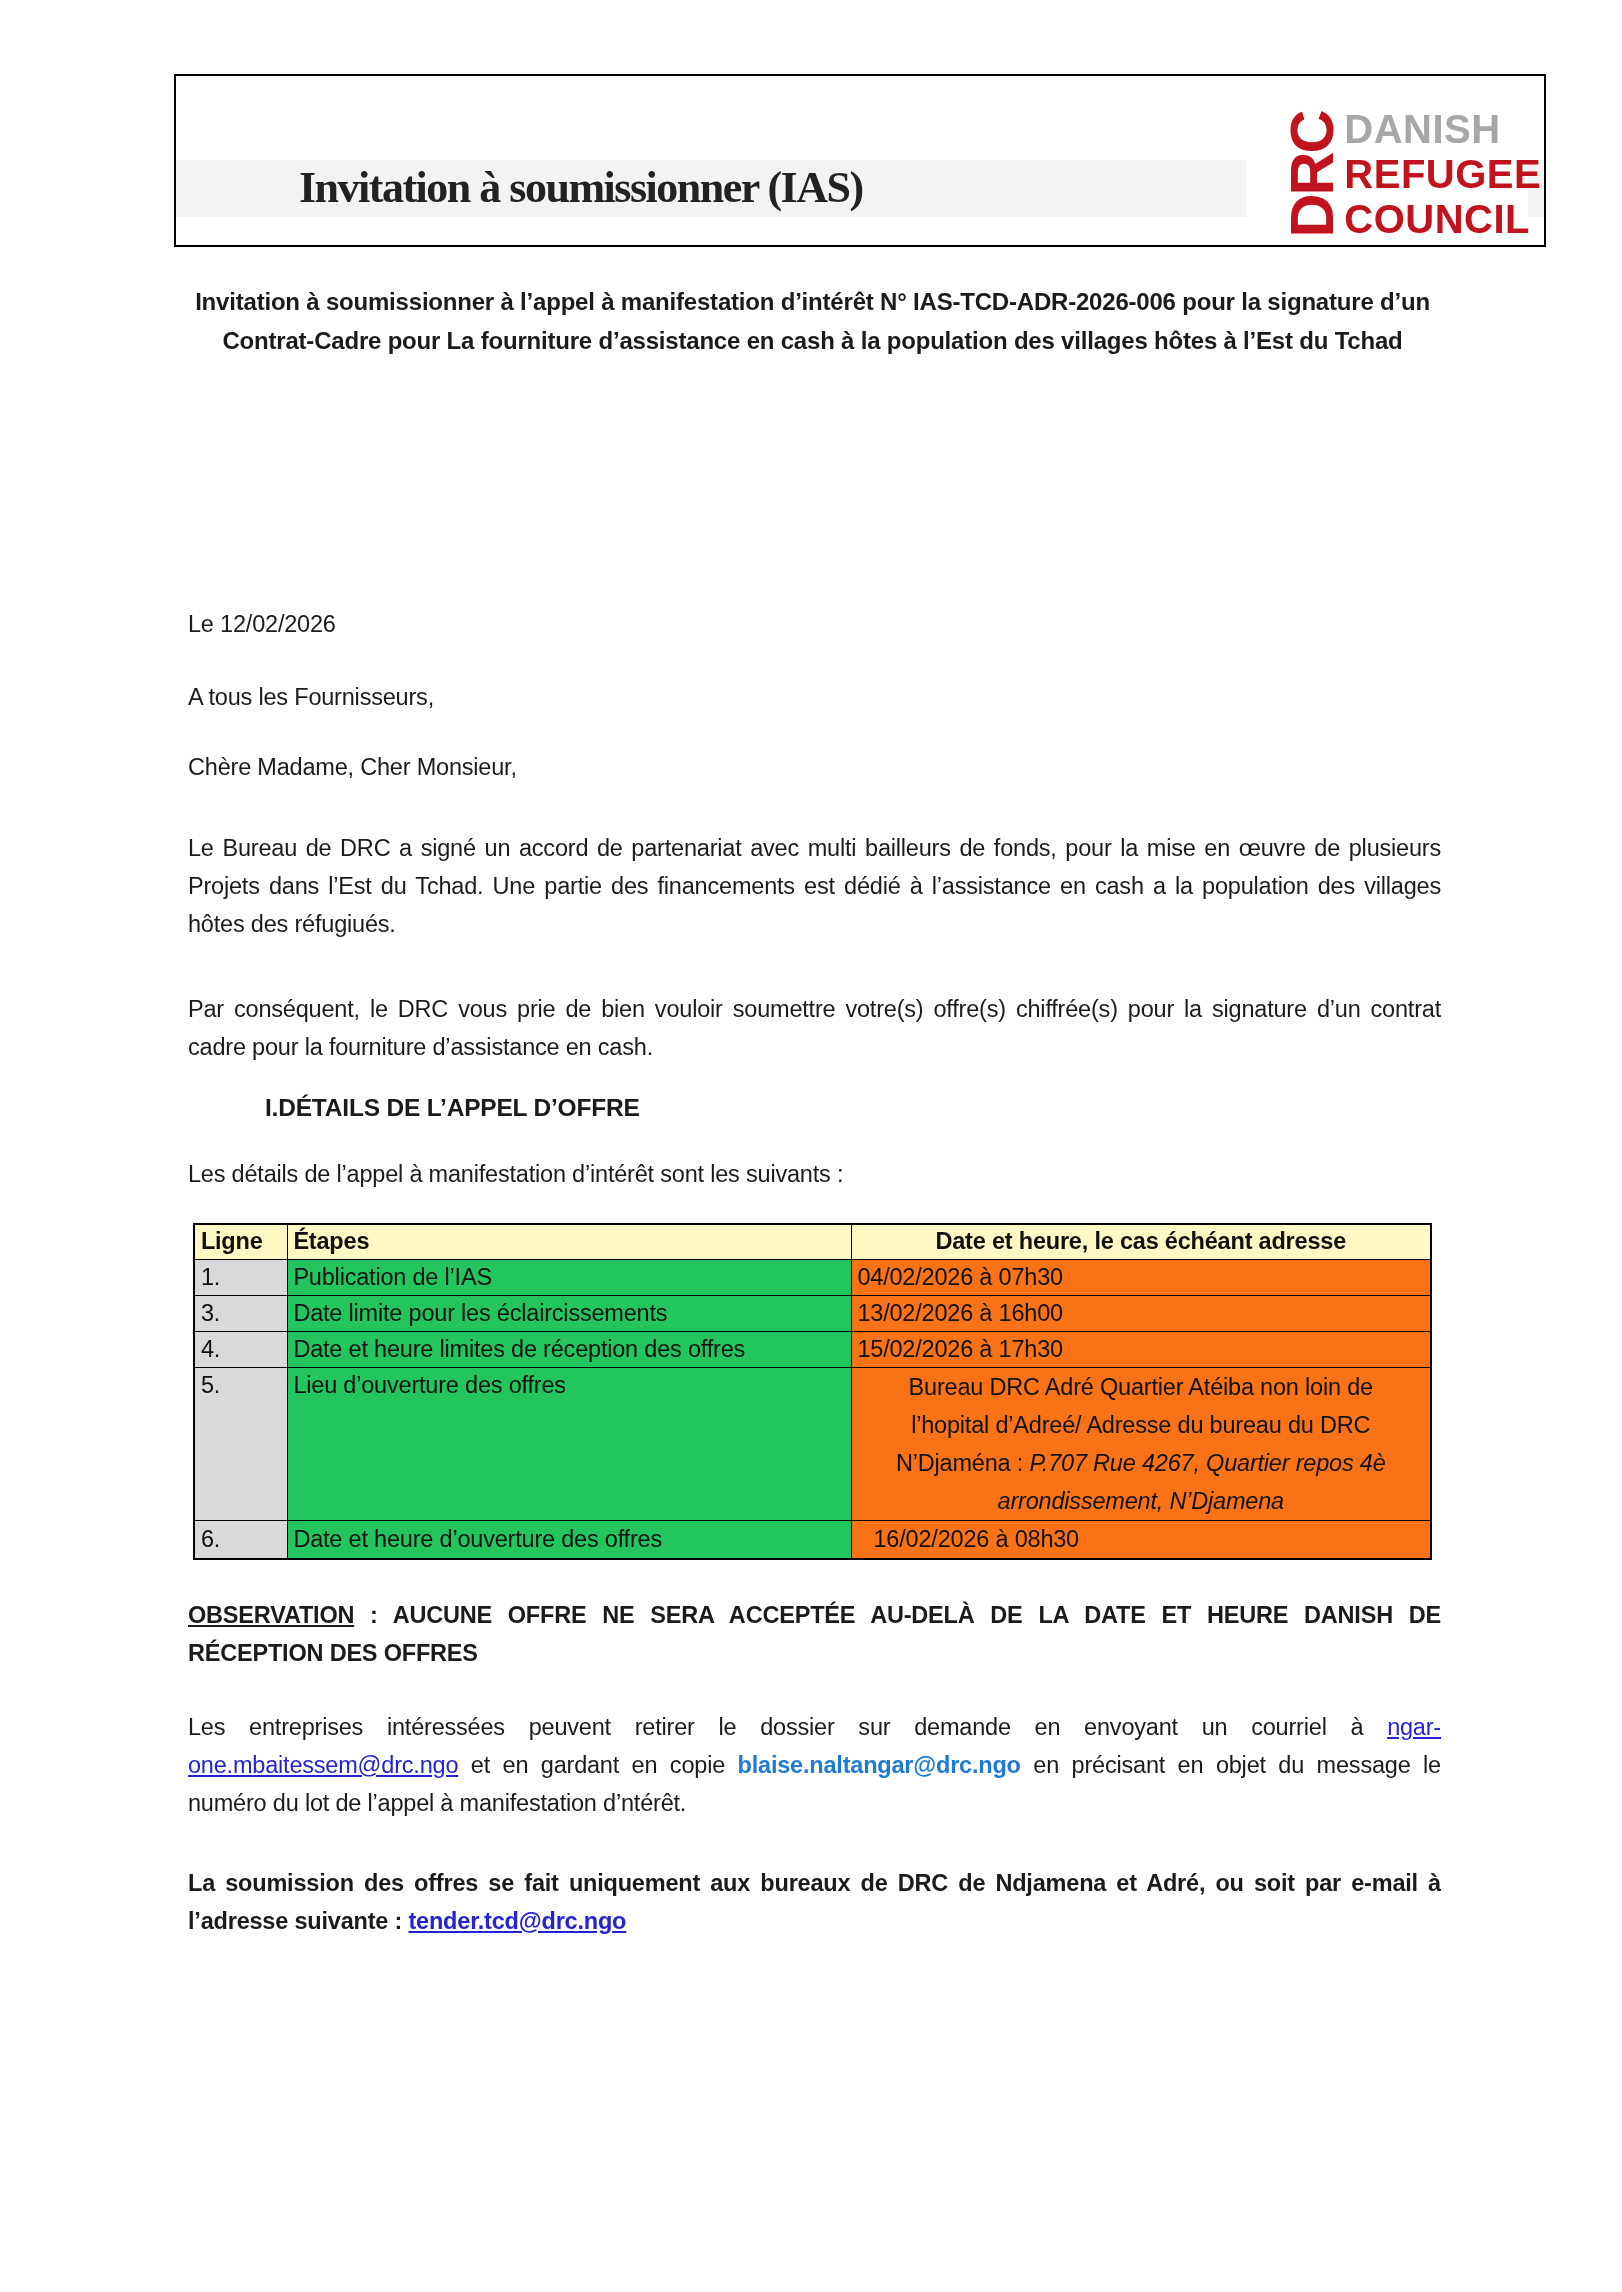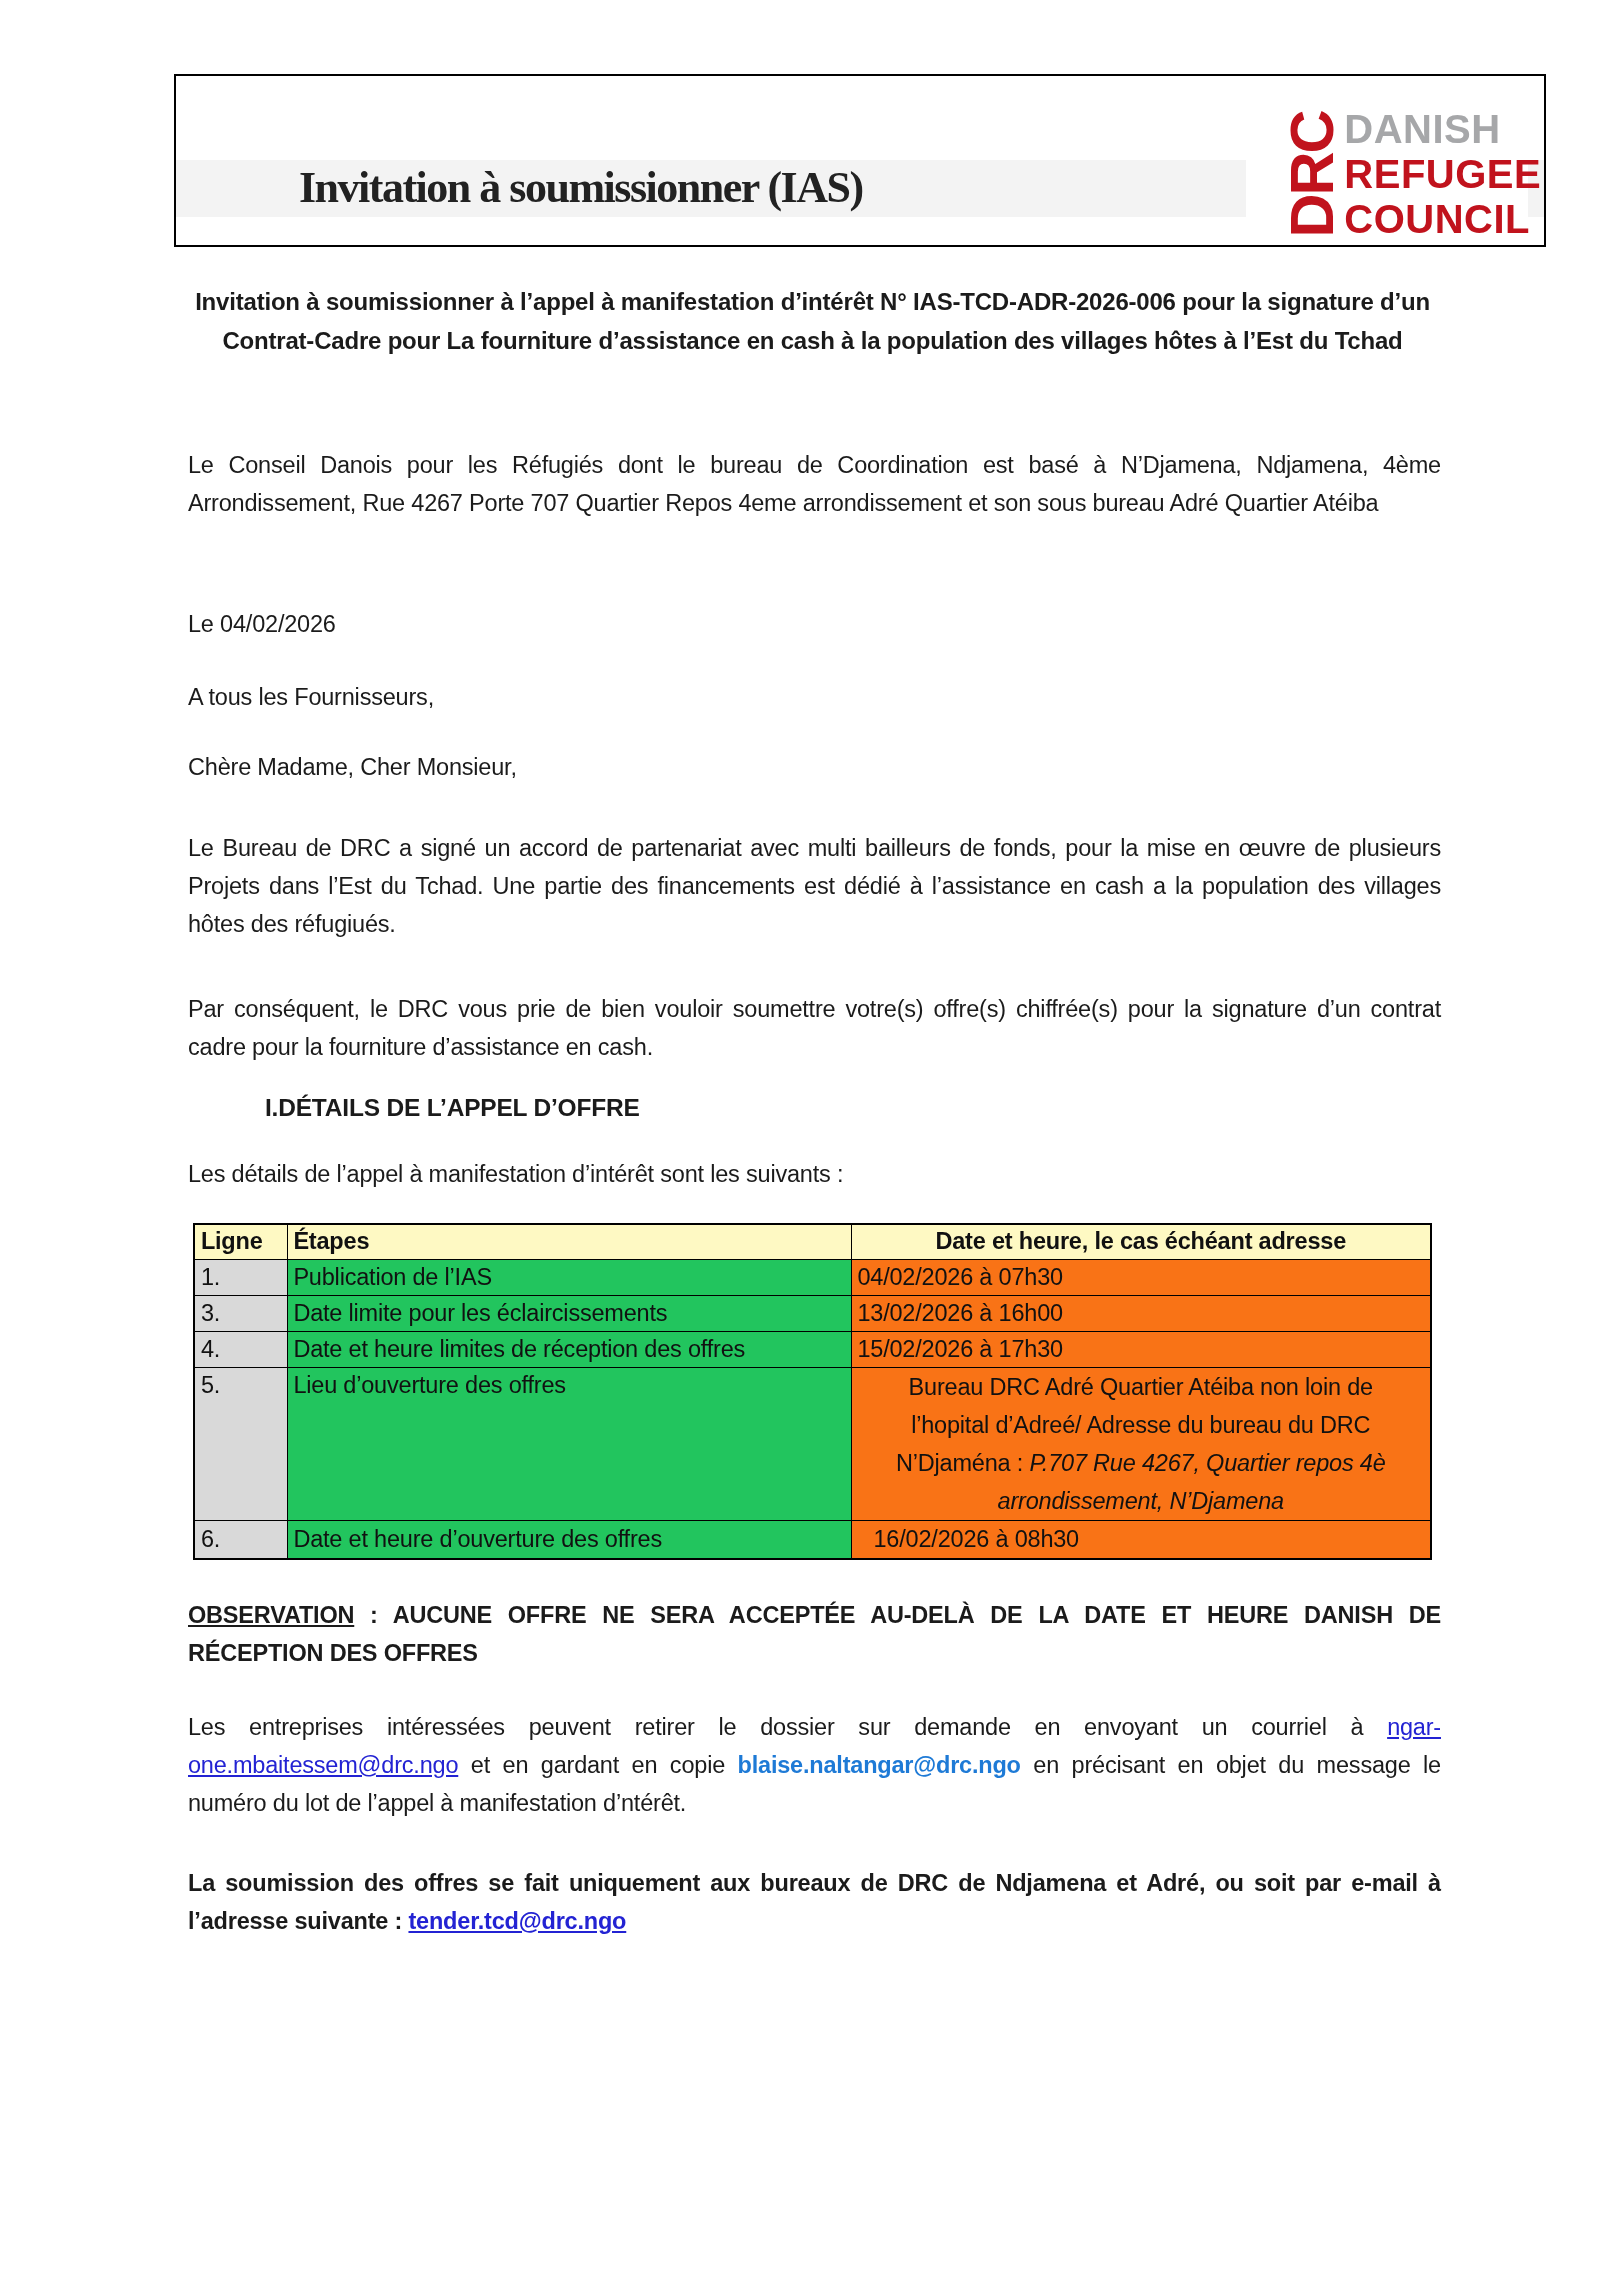--- a/index.html
+++ b/index.html
@@ -94,23 +94,22 @@
       <div class="logo-words">
         <div style="color:#a6a7a9;">DANISH</div>
         <div style="color:#c1131d;">REFUGEE</div>
         <div style="color:#c1131d;">COUNCIL</div>
       </div>
     </div>
   </div>
 
   <div class="subject">Invitation à soumissionner à l’appel à manifestation d’intérêt N° IAS-TCD-ADR-2026-006 pour la signature d’un Contrat-Cadre pour La fourniture d’assistance en cash à la population des villages hôtes à l’Est du Tchad</div>
 
-  <div class="blk just" style="top:446px;">Le Conseil Danois pour les Réfugiés dont le bureau de Coordination est basé à N’Djamena, Ndjamena, 4ème Arrondissement, Rue 4267 Porte 707 Quartier Repos 4eme arrondissement et son sous bureau Adré Quartier Atéiba</div>
 
-  <div class="blk" style="top:605px;">Le 04/02/2026</div>
+  <div class="blk" style="top:605px;">Le 12/02/2026</div>
 
   <div class="blk" style="top:678px;">A tous les Fournisseurs,</div>
   <div class="blk" style="top:748px;">Chère Madame, Cher Monsieur,</div>
 
   <div class="blk just" style="top:829px;">Le Bureau de DRC a signé un accord de partenariat avec multi bailleurs de fonds, pour la mise en œuvre de plusieurs Projets dans l’Est du Tchad. Une partie des financements est dédié à l’assistance en cash a la population des villages hôtes des réfugiués.</div>
   <div class="blk just" style="top:990px;">Par conséquent, le DRC vous prie de bien vouloir soumettre votre(s) offre(s) chiffrée(s) pour la signature d’un contrat cadre pour la fourniture d’assistance en cash.</div>
 
   <div class="section-h">I.DÉTAILS DE L’APPEL D’OFFRE</div>
 
   <div class="blk" style="top:1155px;">Les détails de l’appel à manifestation d’intérêt sont les suivants :</div>

